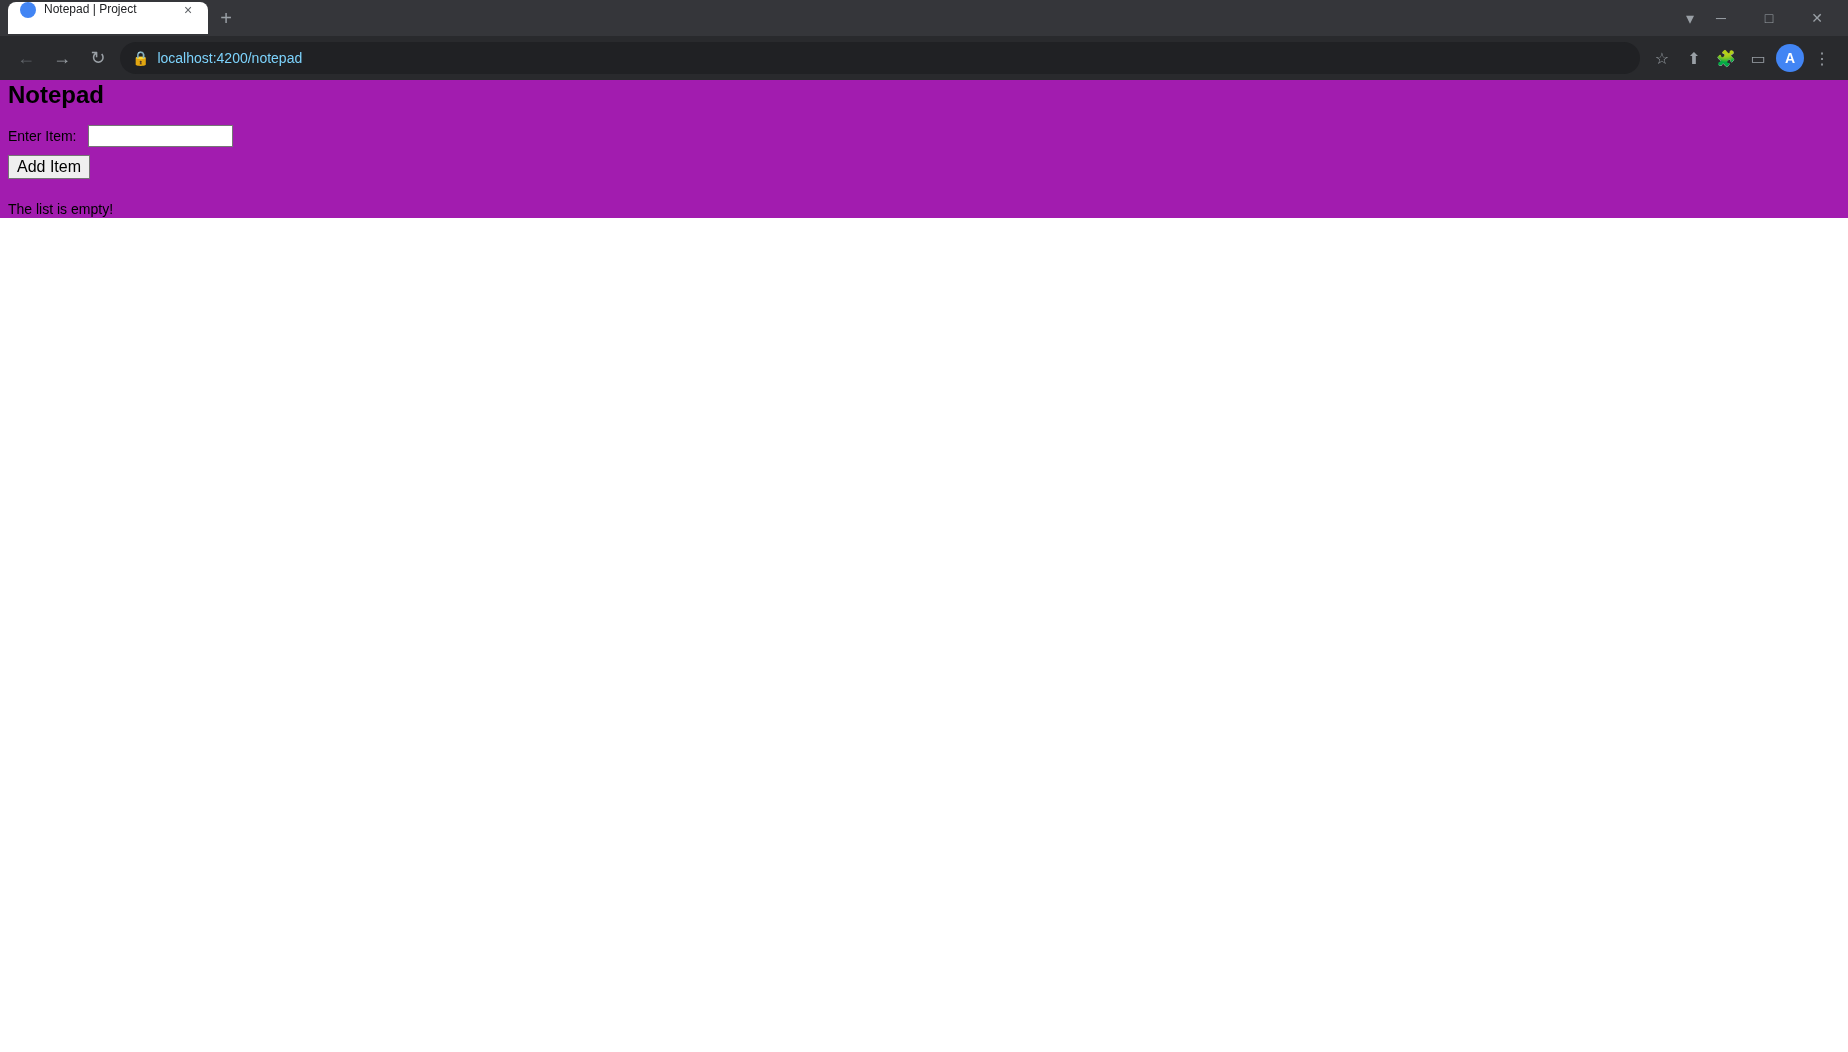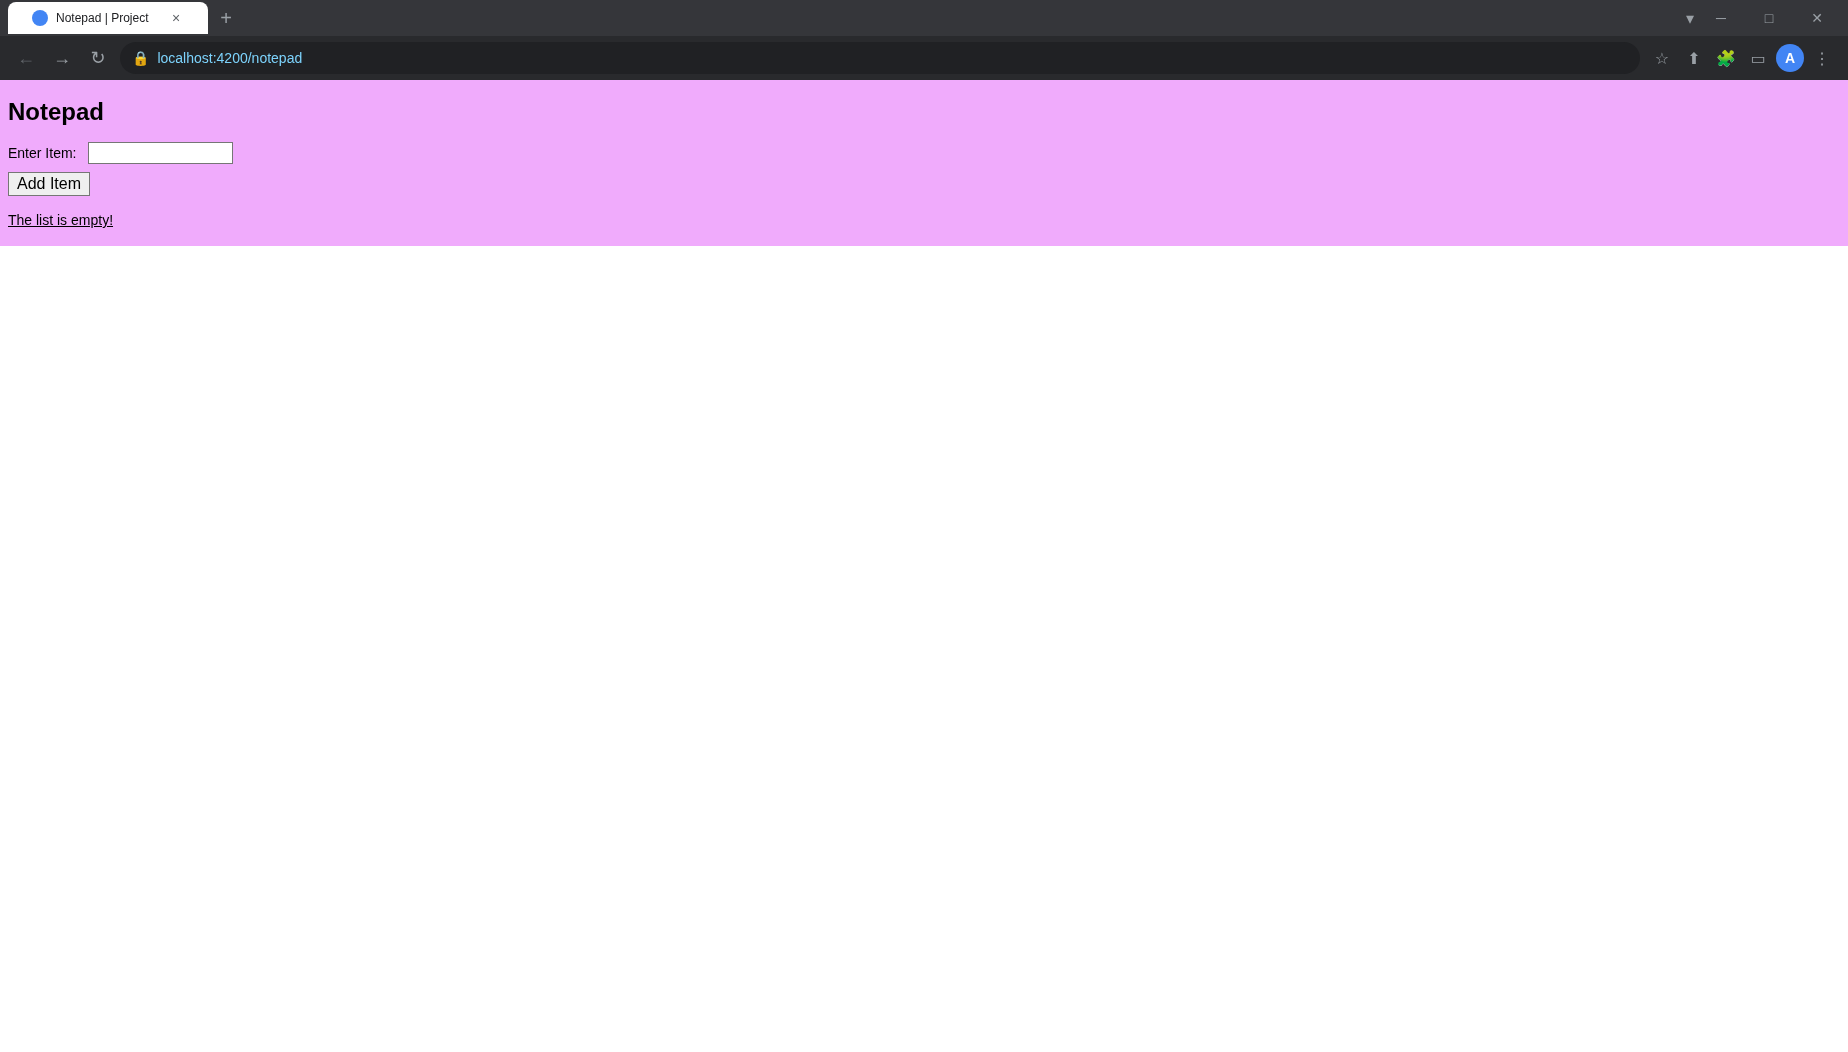--- a/index.html
+++ b/index.html
@@ -24,25 +24,24 @@
     .browser-tab-bar {
       display: flex;
       align-items: center;
       background: #35363a;
       height: 36px;
       padding: 0 8px;
     }
 
     .browser-tab {
       display: flex;
-      align-items: center;
       background: #ffffff;
       border-radius: 8px 8px 0 0;
       height: 32px;
-      padding: 0 24px;
+      padding: 0 12px;
       min-width: 200px;
       max-width: 240px;
       gap: 8px;
       color: #202124;
       font-size: 13px;
     }
 
     .tab-favicon {
       width: 16px;
       height: 16px;
@@ -198,22 +197,22 @@
       font-size: 14px;
       cursor: pointer;
     }
 
     .win-btn.close {
       background: transparent;
     }
 
     
     .page-content {
-      padding: 18px 8px;
-      background: #f0abfc;
+      padding: 1px 8px;
+      background: #a21caf;
     }
 
     .page-title {
       font-size: 24px;
       font-weight: bold;
       margin-bottom: 16px;
       color: #000000;
     }
 
     .form-row {
@@ -241,24 +240,23 @@
       background: #efefef;
       border: 1px solid #767676;
       padding: 2px 8px;
       font-size: 16px;
       cursor: pointer;
       display: block;
       margin-top: 4px;
     }
 
     .empty-message {
-      margin-top: 16px;
+      margin-top: 22px;
       font-size: 14px;
       color: #000000;
-      text-decoration: underline;
     }
   </style>
 </head>
 <body>
 
 <div class="browser-chrome">
 
   <div class="browser-tab-bar">
     <div class="browser-tab">
       <div class="tab-favicon">

